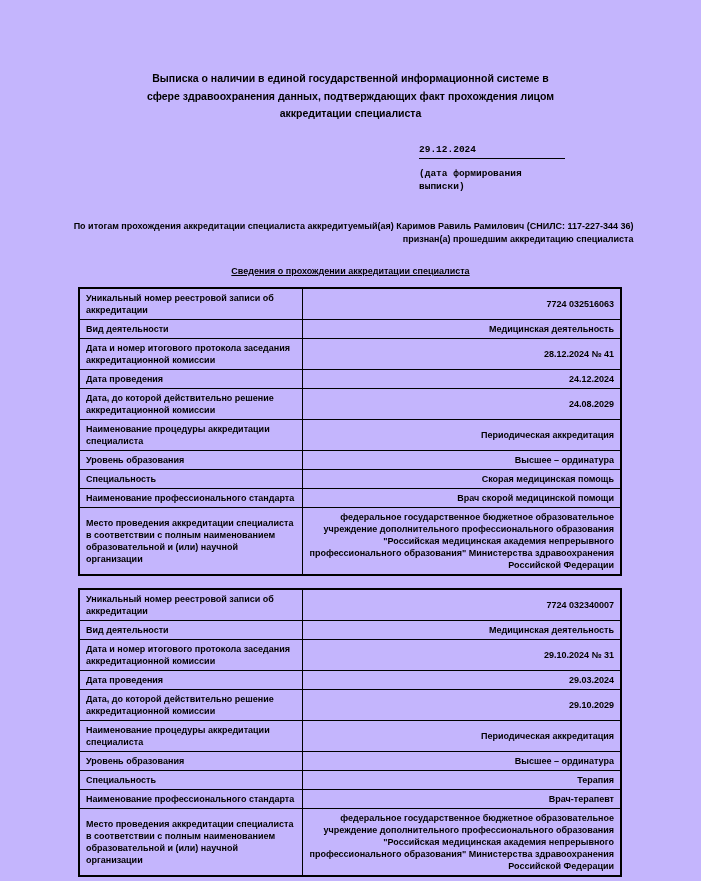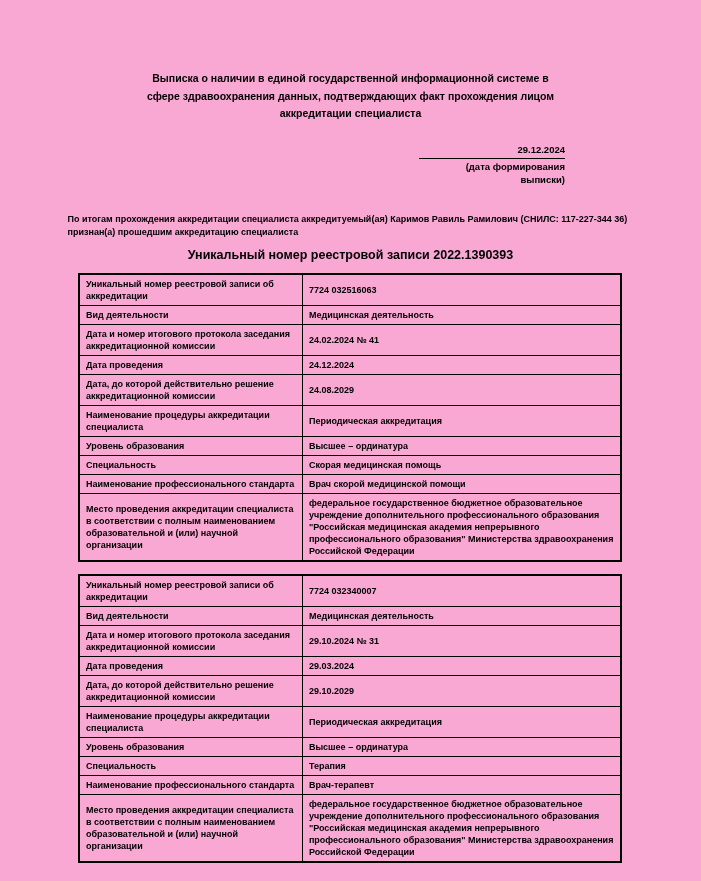--- a/index.html
+++ b/index.html
@@ -6,48 +6,49 @@
   html, body { background: #ffffff; }
   body {
     font-family: "Liberation Sans", "DejaVu Sans", sans-serif;
     color: #000000;
     font-weight: bold;
   }
   .page {
     position: relative;
     width: 701px;
     height: 881px;
-    background: #f9a8d4;
+    background: #c4b5fd;
     overflow: hidden;
   }
   .doc-title {
     padding-top: 70px;
     width: 408px;
     margin: 0 auto;
     text-align: center;
     font-size: 10.5px;
     line-height: 17.5px;
     font-weight: bold;
   }
   .date-block {
     width: 146px;
     margin: 20px 136px 14px auto;
-    text-align: right;
+    text-align: left;
     font-size: 9.5px;
     line-height: 13px;
+    font-family: Liberation Mono, monospace;
   }
   .date-value {
     padding-bottom: 2px;
     border-bottom: 1.5px solid #000;
   }
-  .date-caption { padding-top: 1px; }
+  .date-caption { padding-top: 8px; }
   .intro {
     margin: 27px auto 0;
     width: 566px;
-    text-align: left;
+    text-align: right;
     font-size: 9px;
     line-height: 13px;
   }
   .section-heading {
     margin-top: 20px;
     text-align: center;
     font-size: 9px;
     text-decoration: underline;
   }
   .record-heading {
@@ -65,52 +66,52 @@
     line-height: 12px;
   }
   table.acc-table.second { margin-top: 12px; }
   .acc-table td {
     border: 1px solid #000;
     padding: 3px 6px 3px 6px;
     vertical-align: middle;
     word-wrap: break-word;
   }
   .acc-table td.label-cell { width: 209px; margin-left: 46px; }
-  .acc-table td.value-cell { width: 298px; }
+  .acc-table td.value-cell { width: 298px; text-align: right; }
 </style>
 </head>
 <body>
 
 <div class="page">
 
   <div class="doc-title">Выписка о наличии в единой государственной информационной системе в сфере здравоохранения данных, подтверждающих факт прохождения лицом аккредитации специалиста</div>
 
   <div class="date-block">
     <div class="date-value">29.12.2024</div>
     <div class="date-caption">(дата формирования выписки)</div>
   </div>
 
   <p class="intro">По итогам прохождения аккредитации специалиста аккредитуемый(ая) Каримов Равиль Рамилович (СНИЛС: 117-227-344 36) признан(а) прошедшим аккредитацию специалиста</p>
 
+  <div class="section-heading">Сведения о прохождении аккредитации специалиста</div>
 
-  <div class="record-heading">Уникальный номер реестровой записи 2022.1390393</div>
 
   <table class="acc-table">
     <tbody>
       <tr>
         <td class="label-cell">Уникальный номер реестровой записи об аккредитации</td>
         <td class="value-cell">7724 032516063</td>
       </tr>
       <tr>
         <td class="label-cell">Вид деятельности</td>
         <td class="value-cell">Медицинская деятельность</td>
       </tr>
       <tr>
         <td class="label-cell">Дата и номер итогового протокола заседания аккредитационной комиссии</td>
-        <td class="value-cell">24.02.2024 № 41</td>
+        <td class="value-cell">28.12.2024 № 41</td>
       </tr>
       <tr>
         <td class="label-cell">Дата проведения</td>
         <td class="value-cell">24.12.2024</td>
       </tr>
       <tr>
         <td class="label-cell">Дата, до которой действительно решение аккредитационной комиссии</td>
         <td class="value-cell">24.08.2029</td>
       </tr>
       <tr>

